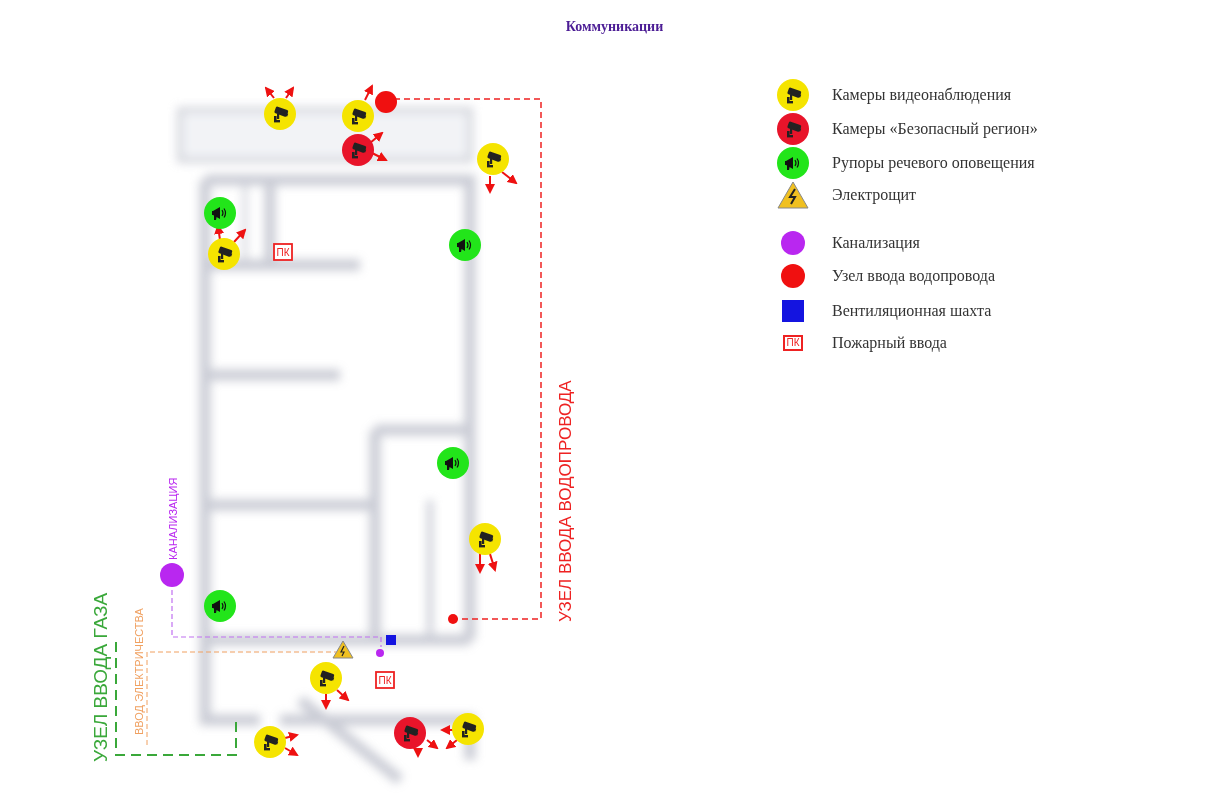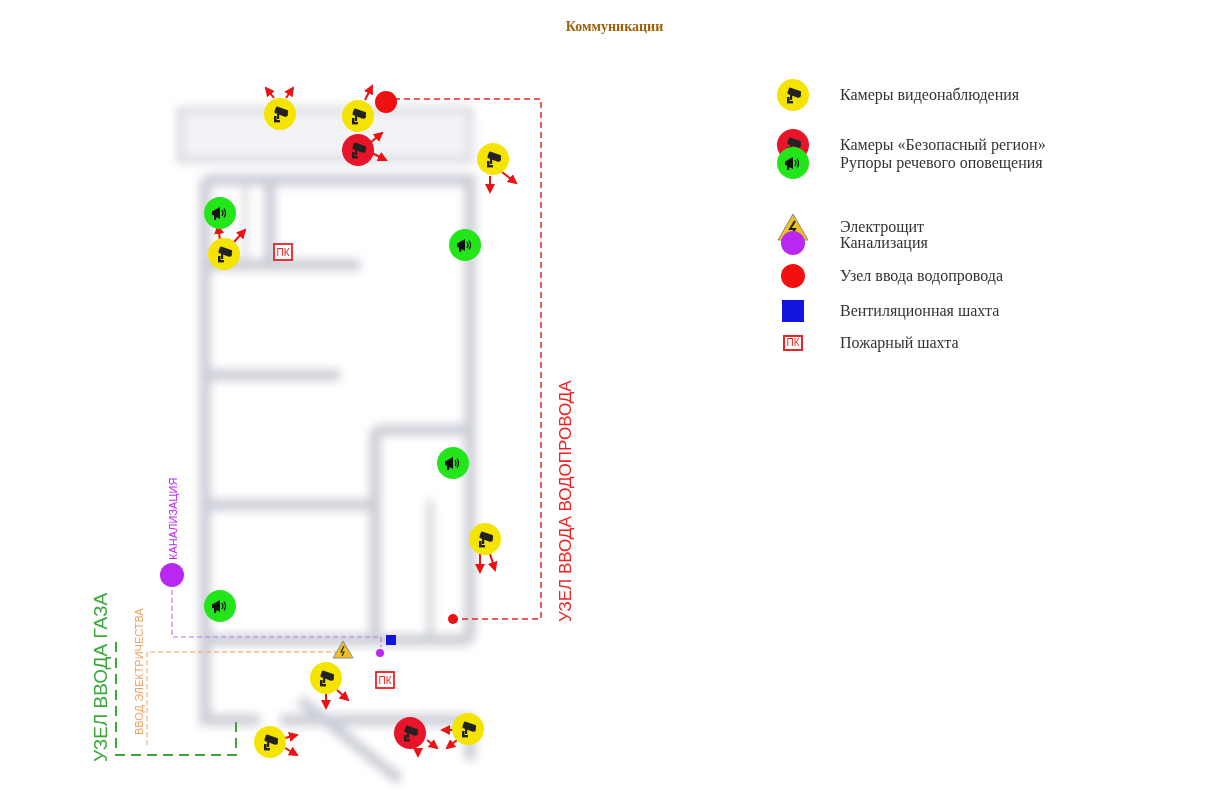--- a/index.html
+++ b/index.html
@@ -1,22 +1,22 @@
 <!DOCTYPE html>
 <html><head>
   <meta charset="utf-8">
   <style>
     html, body { margin: 0; padding: 0; background: #ffffff; }
     body { width: 1229px; height: 800px; position: relative; overflow: hidden; font-family: "Liberation Serif", serif; }
-    .title { position: absolute; left: 0; width: 1229px; top: 19px; text-align: center; font-weight: bold; font-size: 14px; color: #a16207; }
+    .title { position: absolute; left: 0; width: 1229px; top: 19px; text-align: center; font-weight: bold; font-size: 14px; color: #4c1d95; }
     .plan { position: absolute; left: 0; top: 0; width: 1229px; height: 800px; }
     .legend { position: absolute; left: 776px; top: 80px; }
     .legend-item { position: absolute; left: 0; height: 30px; display: flex; align-items: center; }
     .legend-item .sym { width: 34px; height: 30px; display: flex; align-items: center; justify-content: center; }
-    .legend-item .lbl { position: absolute; left: 56px; font-size: 16px; color: #333; white-space: nowrap; margin-left: 8px; }
+    .legend-item .lbl { position: absolute; left: 56px; font-size: 16px; color: #333; white-space: nowrap; }
     .pk-box { border: 2px solid #e22; color: #e22; font-family: "Liberation Sans", sans-serif; font-size: 10px; line-height: 12px; padding: 0 1px; background: #fff; }
     .vtext { position: absolute; font-family: "Liberation Sans", sans-serif; transform-origin: left top; transform: rotate(-90deg); white-space: nowrap; }
   </style>
 </head>
 <body>
 
 <div class="title">Коммуникации</div>
 
 <svg class="plan" viewBox="0 0 1229 800" xmlns="http://www.w3.org/2000/svg">
   <defs>
@@ -176,39 +176,39 @@
 <div class="legend">
   <div class="legend-item" style="top:0px;">
     <div class="sym">
         <svg width="34" height="34" viewBox="0 0 34 34">
           <circle cx="17" cy="17" r="16" fill="#f5e400"></circle>
           <use href="#cam" x="5" y="5" width="24" height="24"></use>
         </svg>
       </div>
     <span class="lbl">Камеры видеонаблюдения</span>
   </div>
-  <div class="legend-item" style="top:50px;align-items:center;">
+  <div class="legend-item" style="top:34px;align-items:center;">
     <div class="sym">
         <svg width="34" height="34" viewBox="0 0 34 34">
           <circle cx="17" cy="17" r="16" fill="#e8142a"></circle>
           <use href="#cam" x="5" y="5" width="24" height="24"></use>
         </svg>
       </div>
     <span class="lbl">Камеры «Безопасный регион»</span>
   </div>
   <div class="legend-item" style="top:68px;font-family:Liberation Serif, serif;">
     <div class="sym">
         <svg width="34" height="34" viewBox="0 0 34 34">
           <circle cx="17" cy="17" r="16" fill="#22e51a"></circle>
           <use href="#horn" x="5" y="5" width="24" height="24"></use>
         </svg>
       </div>
     <span class="lbl">Рупоры речевого оповещения</span>
   </div>
-  <div class="legend-item" style="top:132px;">
+  <div class="legend-item" style="top:100px;">
     <div class="sym">
         <svg width="34" height="30" viewBox="0 0 34 30">
           <path d="M17 2 L32 28 L2 28 z" fill="#f0c020" stroke="#888" stroke-width="1"></path>
           <path d="M19 9 L14 17 L19 17 L15 24" stroke="#222" stroke-width="2" fill="none"></path>
         </svg>
       </div>
     <span class="lbl">Электрощит</span>
   </div>
   <div class="legend-item" style="top:148px;">
     <div class="sym">
@@ -231,15 +231,15 @@
         <svg width="30" height="30">
           <rect x="4" y="4" width="22" height="22" fill="#1414e0"></rect>
         </svg>
       </div>
     <span class="lbl">Вентиляционная шахта</span>
   </div>
   <div class="legend-item" style="top:248px;">
     <div class="sym">
         <span class="pk-box">ПК</span>
       </div>
-    <span class="lbl">Пожарный шахта</span>
+    <span class="lbl">Пожарный ввода</span>
   </div>
 </div>
 
 </body></html>

